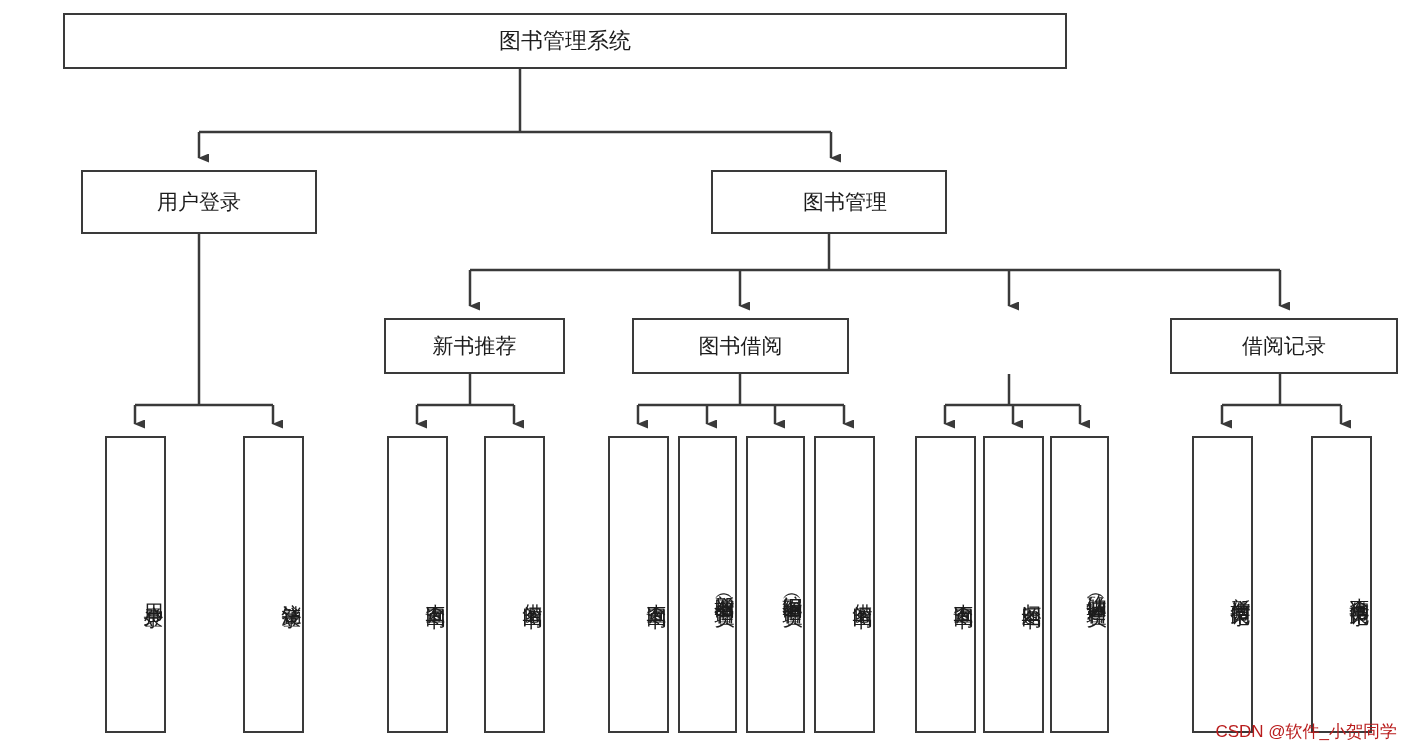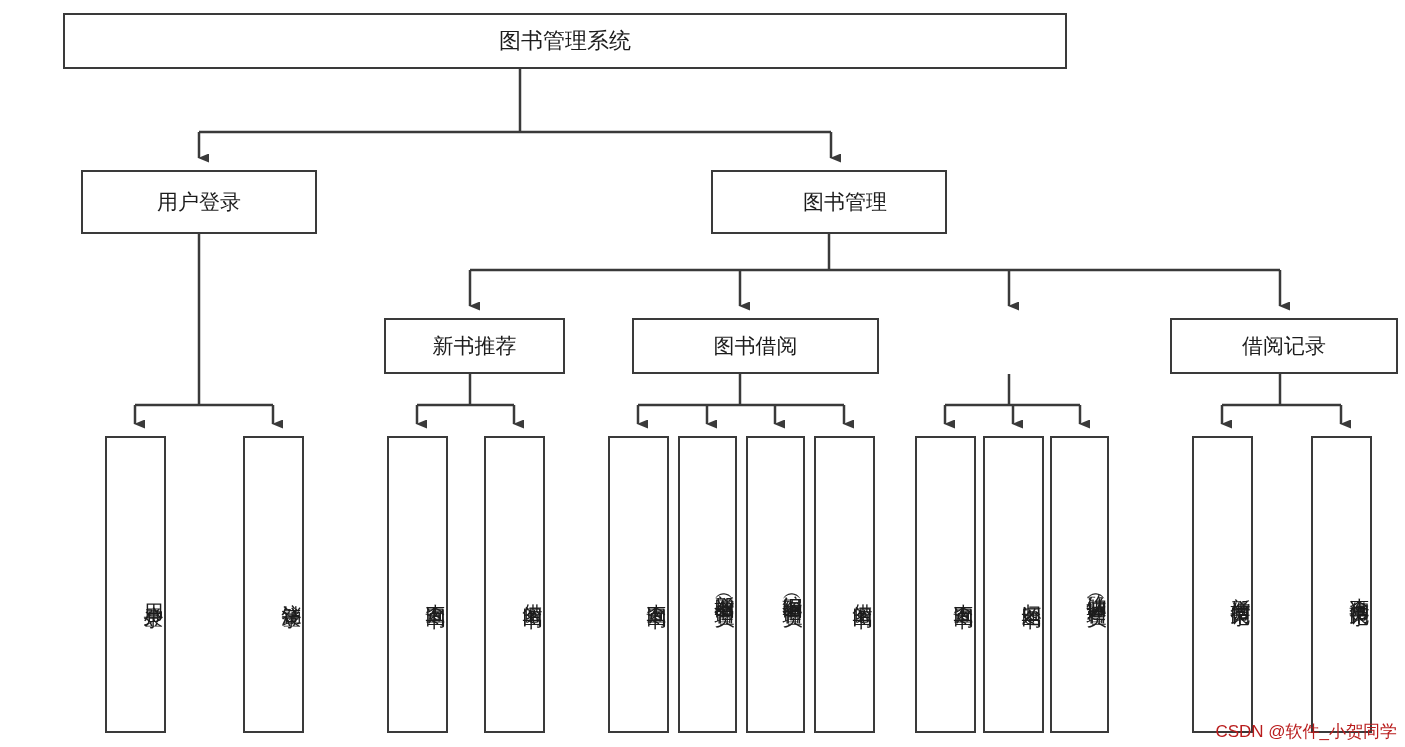--- a/index.html
+++ b/index.html
@@ -126,21 +126,21 @@
   <div class="node level2" style="left:81px; top:170px; width:236px; height:64px;">
     <span class="node-label">用户登录</span>
   </div>
   <div class="node level2" style="left:711px; top:170px; width:236px; height:64px;padding-left:32px;">
     <span class="node-label">图书管理</span>
   </div>
 
   <div class="node level3" style="left:362px; top:318px; width:181px; height:56px;margin-left:22px;">
     <span class="node-label">新书推荐</span>
   </div>
-  <div class="node level3" style="left:632px; top:318px; width:247px; height:56px;">
+  <div class="node level3" style="left:632px; top:318px; width:217px; height:56px;">
     <span class="node-label">图书借阅</span>
   </div>
   <div class="node level3" style="left:1170px; top:318px; width:228px; height:56px;">
     <span class="node-label">借阅记录</span>
   </div>
 
   <div class="node leaf" style="left:105px; top:436px; width:61px; height:297px;">
     <span class="node-label">用户登录</span>
   </div>
   <div class="node leaf" style="left:243px; top:436px; width:61px; height:297px;">

